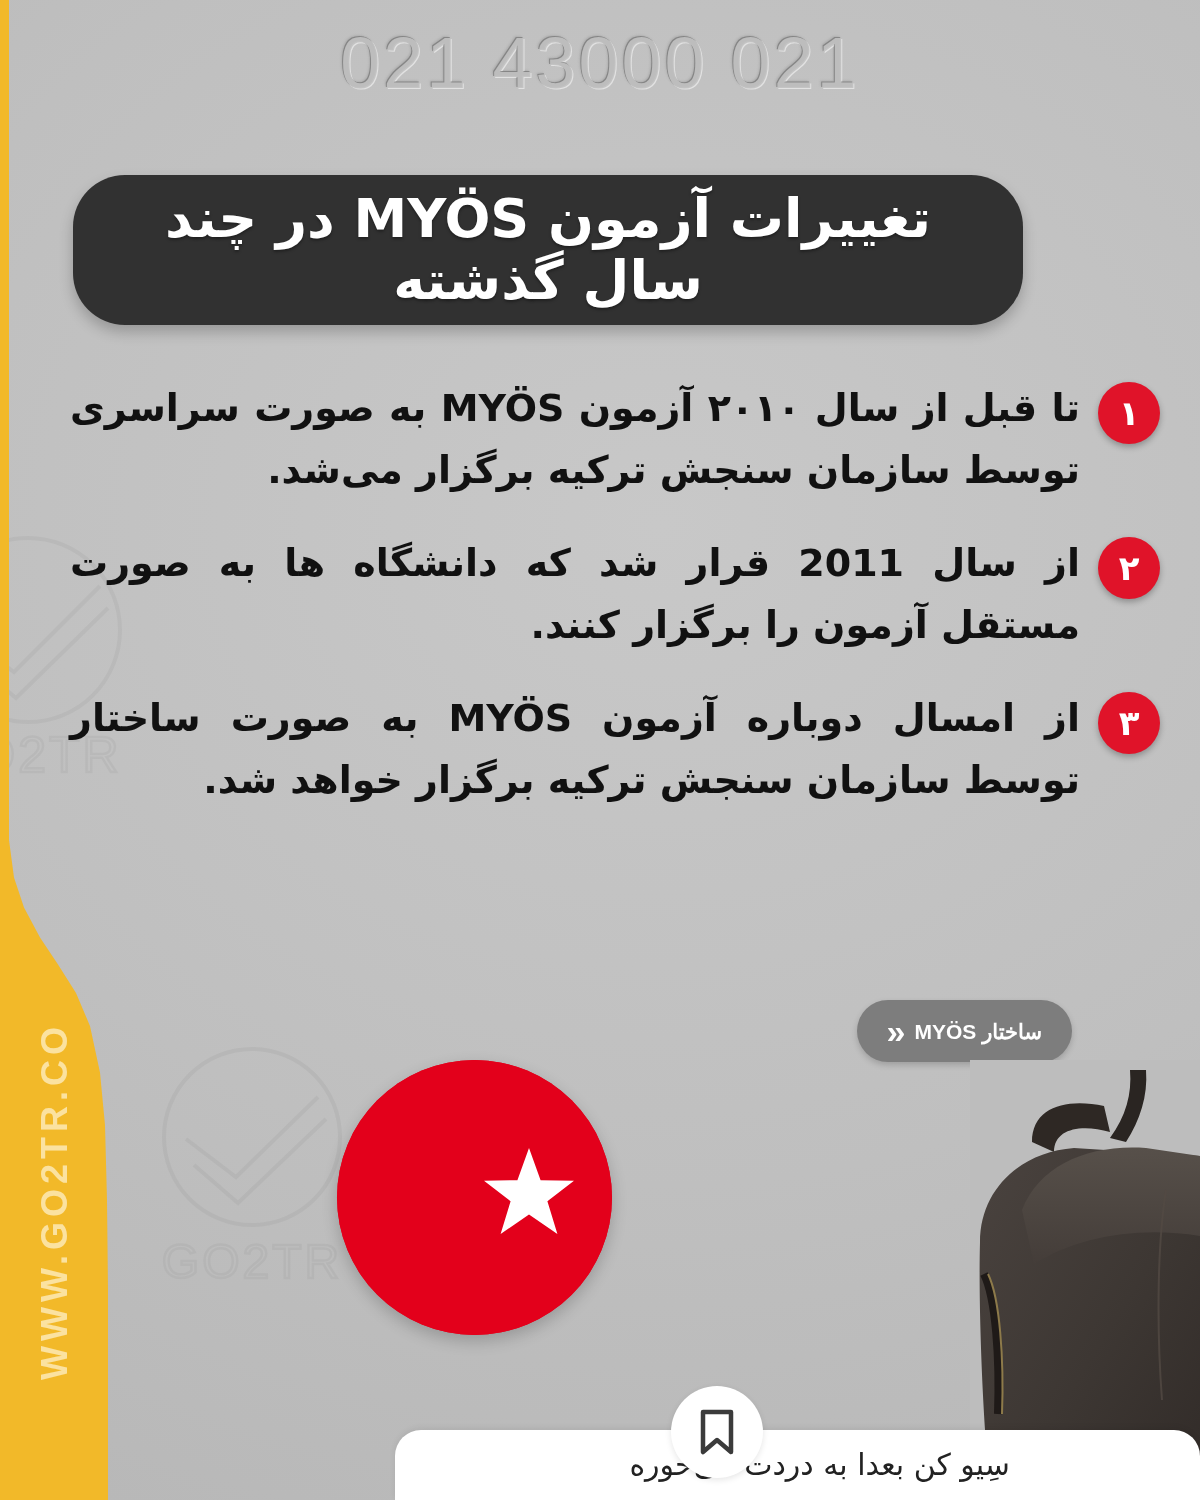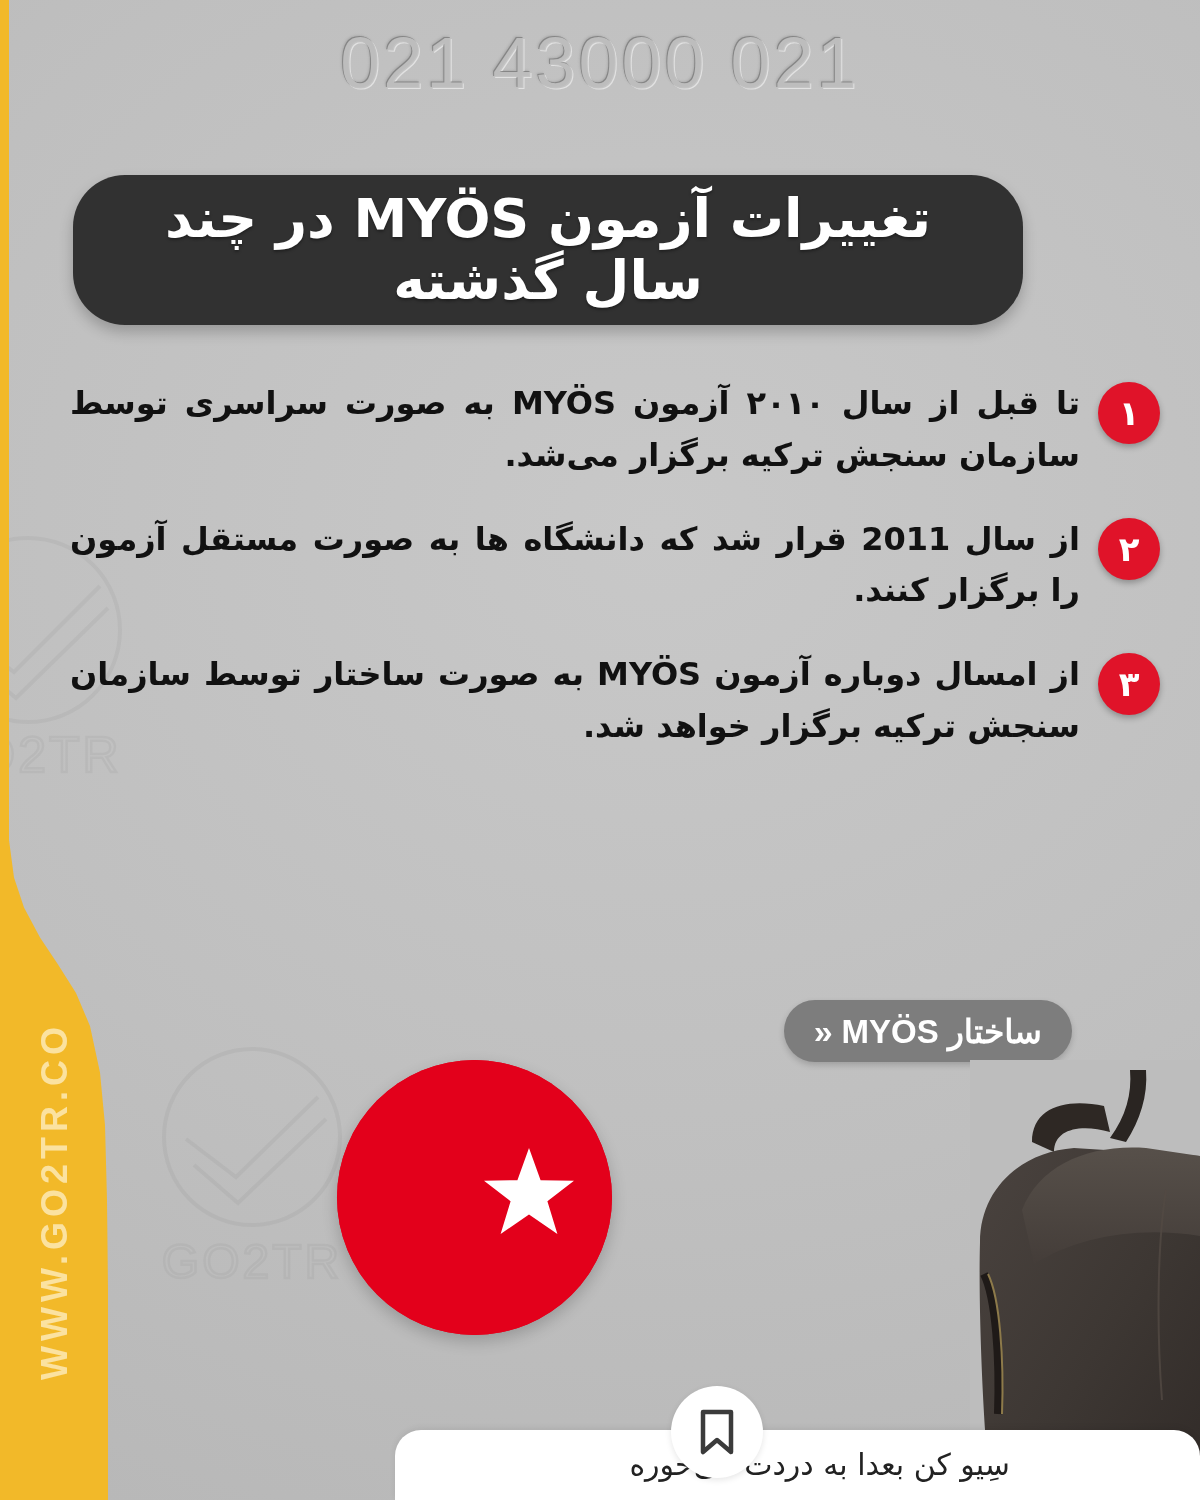--- a/index.html
+++ b/index.html
@@ -158,21 +158,21 @@
     display: flex;
     align-items: center;
     justify-content: center;
     margin-top: 4px;
     margin-left: 18px;
     box-shadow: 0 3px 6px rgba(0,0,0,0.28);
   }
   .bullet-text {
     flex: 1 1 auto;
     color: #111111;
-    font-size: 32px;
+    font-size: 38px;
     font-weight: 700;
     line-height: 1.62;
     text-align: justify;
     text-align-last: right;
     direction: rtl;
   }
 
   
   .cta-button {
     position: absolute;
@@ -186,21 +186,21 @@
     display: inline-flex;
     flex-direction: row;
     align-items: center;
     gap: 14px;
     direction: rtl;
     border: none;
     cursor: pointer;
     box-shadow: 0 3px 6px rgba(0,0,0,0.18);
   }
   .cta-label {
-    font-size: 33px;
+    font-size: 21px;
     font-weight: 700;
     line-height: 1;
     white-space: nowrap;
   }
   .cta-chevrons {
     font-size: 34px;
     font-weight: 700;
     line-height: 1;
     letter-spacing: -5px;
     direction: ltr;

